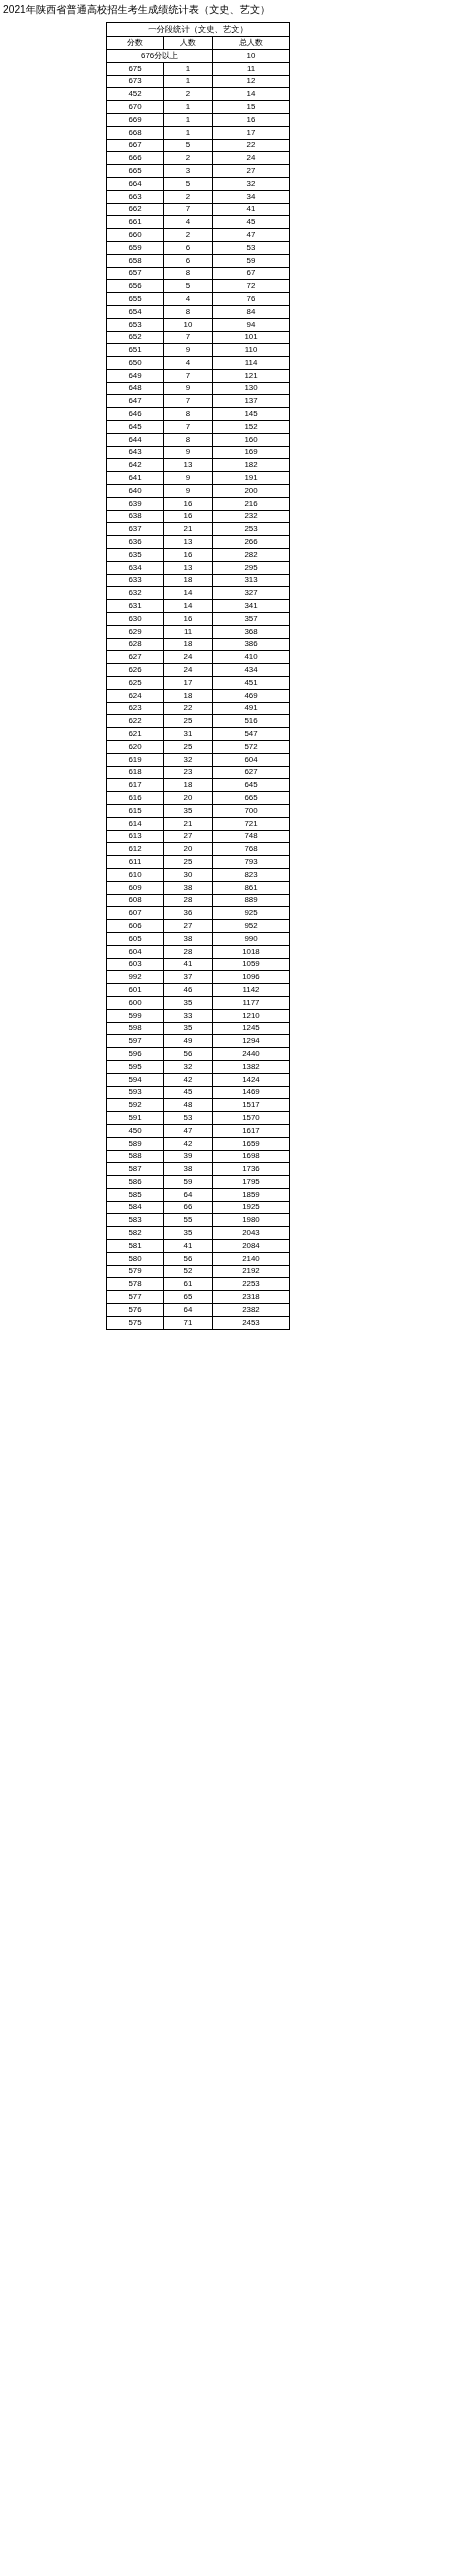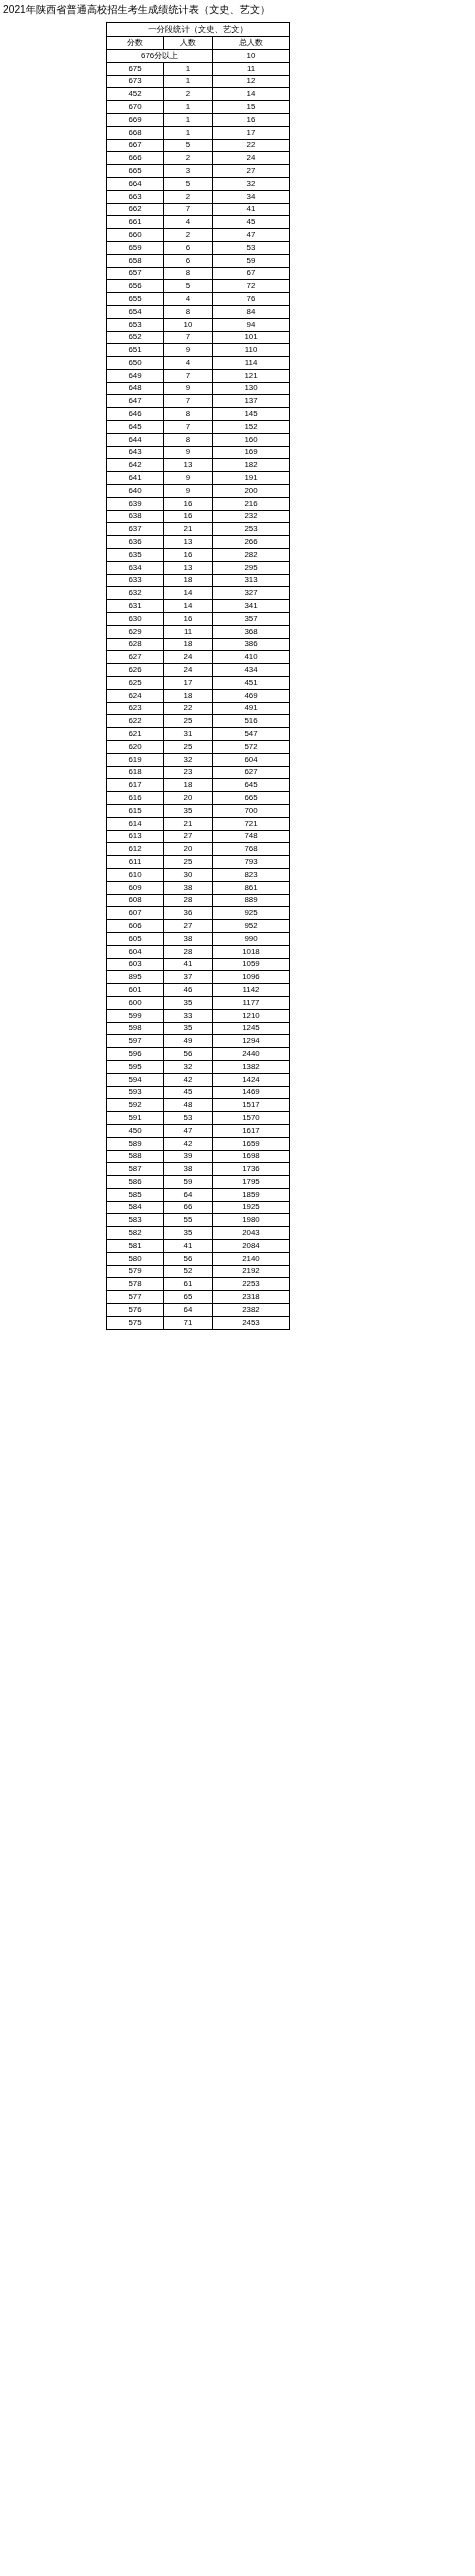--- a/index.html
+++ b/index.html
@@ -432,21 +432,21 @@
             <td>604</td>
             <td>28</td>
             <td>1018</td>
           </tr>
           <tr>
             <td>603</td>
             <td>41</td>
             <td>1059</td>
           </tr>
           <tr>
-            <td>895</td>
+            <td>992</td>
             <td>37</td>
             <td>1096</td>
           </tr>
           <tr>
             <td>601</td>
             <td>46</td>
             <td>1142</td>
           </tr>
           <tr>
             <td>600</td>

